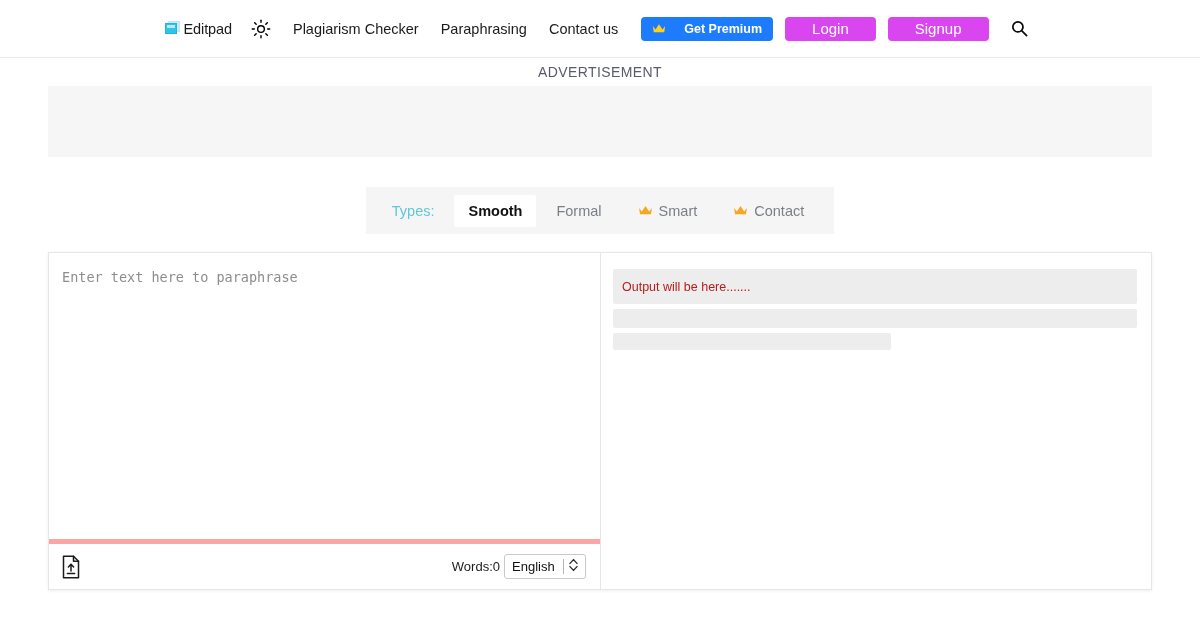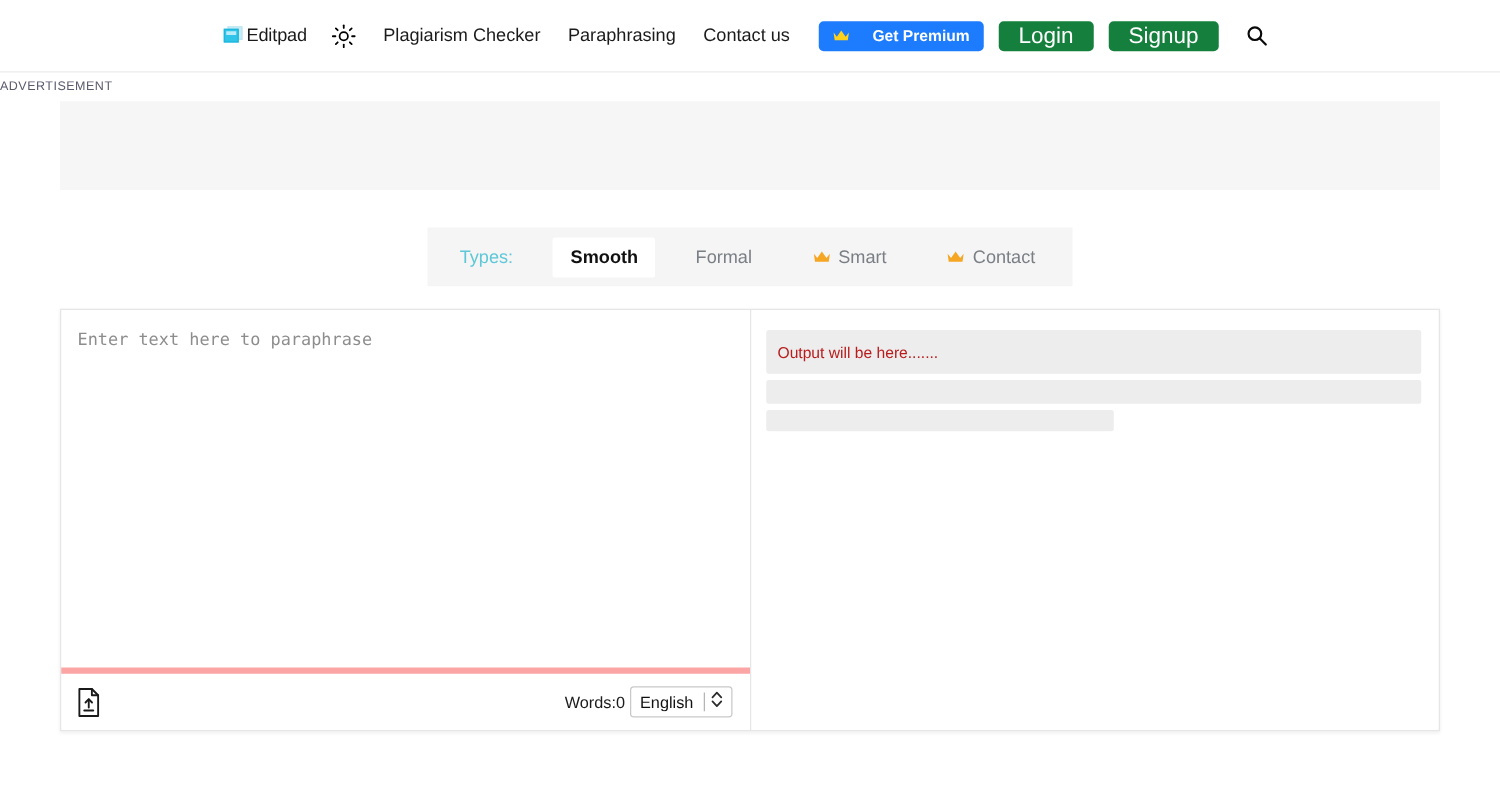--- a/index.html
+++ b/index.html
@@ -59,50 +59,50 @@
   .btn-premium {
     display: inline-flex; align-items: center; gap: 18px;
     background: #1d7bfd; color: #ffffff;
     font-size: 12.5px; font-weight: bold;
     border: none; border-radius: 4px;
     height: 24px; padding: 0 11px;
     margin-left: 12px; cursor: pointer;
     white-space: nowrap;
   }
   .btn-gray {
-    background: #15803d; color: #ffffff;
-    font-size: 18px; border: none; border-radius: 4px;
-    height: 24px; padding: 0 16px;
+    background: #d946ef; color: #ffffff;
+    font-size: 15px; border: none; border-radius: 4px;
+    height: 24px; padding: 0 27px;
     margin-left: 12px; cursor: pointer;
     font-family: "Liberation Sans", sans-serif;
   }
   .search-btn {
     width: 30px; height: 30px; margin-left: 16px;
     display: flex; align-items: center; justify-content: center;
     background: none; border: none; cursor: pointer; padding: 0;
   }
 
   
   .ad-wrap { width: 1200px; padding-top: 6px; }
   .ad-label {
-    font-size: 10px;
+    text-align: center; font-size: 14px;
     color: #5a5a6e; letter-spacing: 0.4px;
     margin-bottom: 6px;
   }
   .ad-box {
     width: 1104px; height: 71px;
     margin: 0 auto; background: #f6f6f6;
   }
 
   
   .types-row { width: 1200px; display: flex; justify-content: center; margin-top: 30px; }
   .types-bar {
     display: flex; align-items: center;
     background: #f5f5f5; height: 47px;
-    padding: 0 14px; gap: 16px;
+    padding: 0 14px; gap: 4px;
   }
   .types-label {
     color: #5ec8d8; font-size: 14.5px;
     padding: 0 16px 0 12px;
   }
   .type-tab {
     font-size: 14.5px; color: #7a7f85;
     padding: 0 16px; height: 47px;
     display: flex; align-items: center; gap: 6px;
     cursor: pointer; white-space: nowrap;

